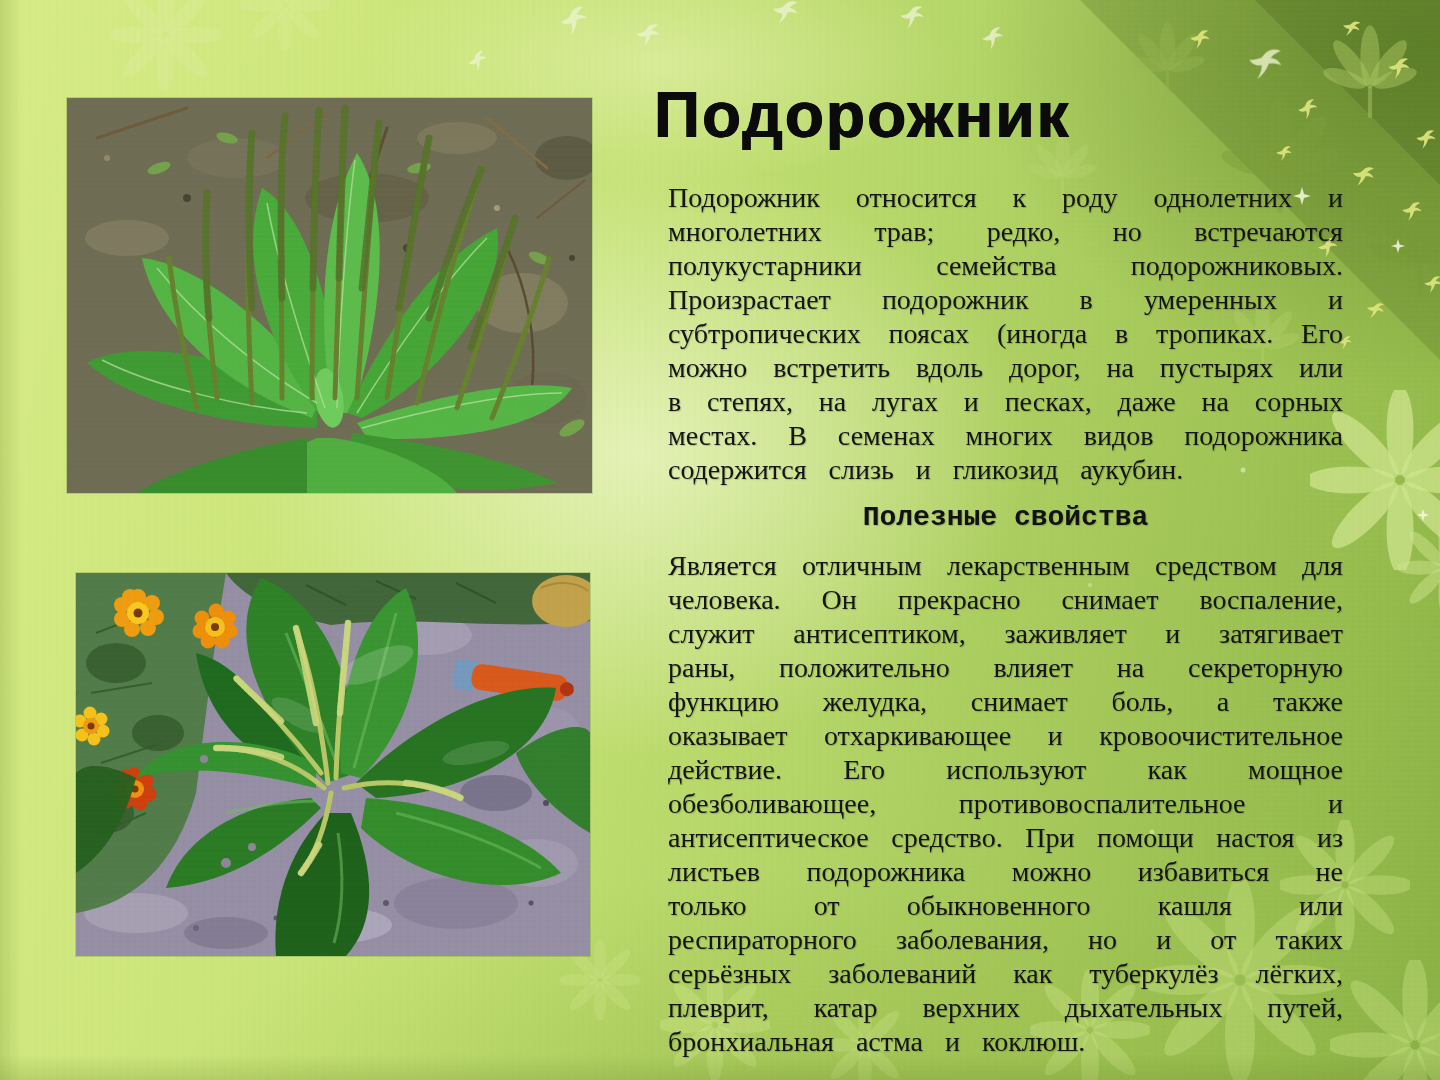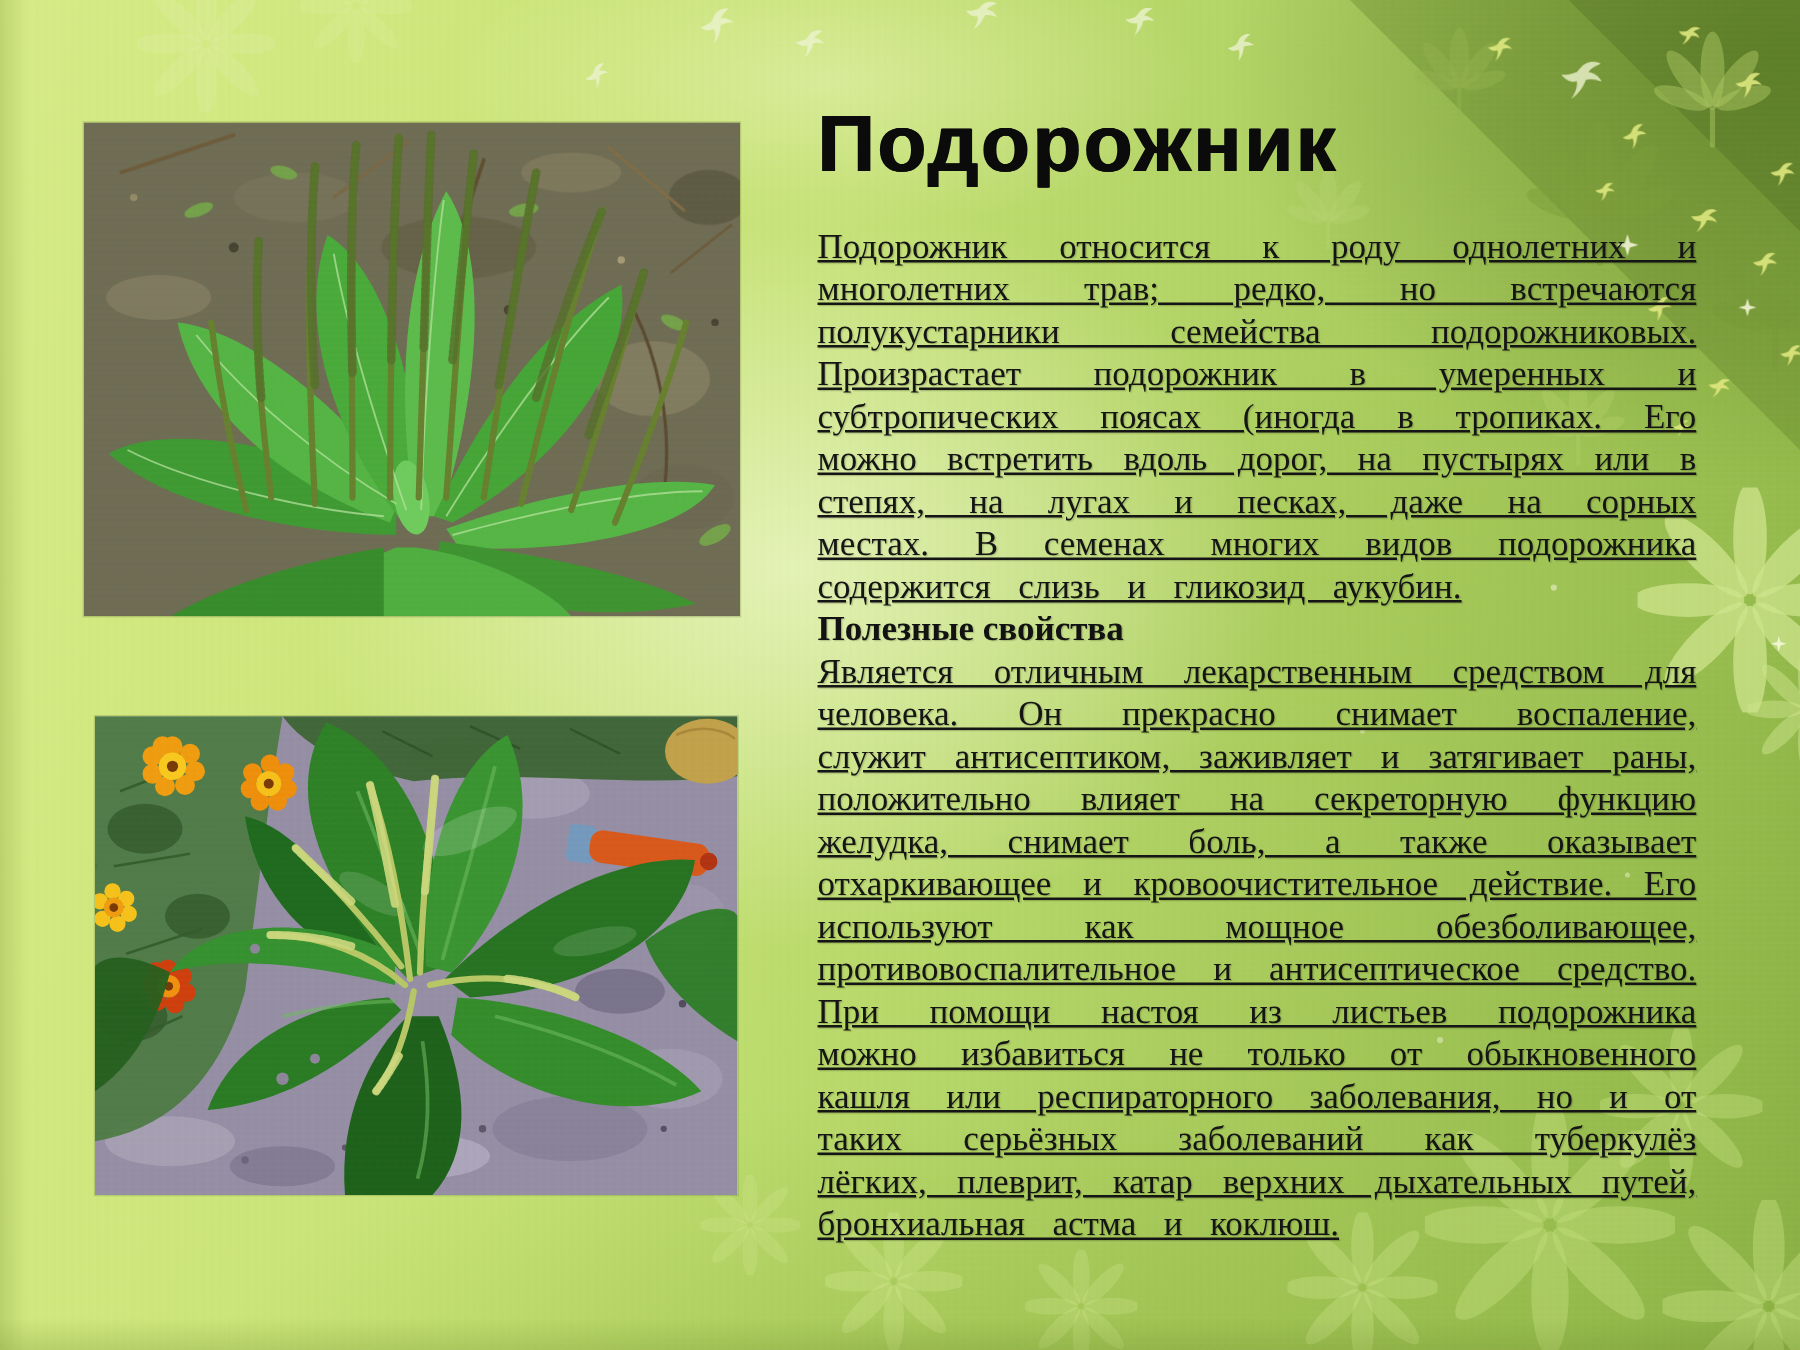--- a/index.html
+++ b/index.html
@@ -29,26 +29,27 @@
   .photo svg{display:block;width:100%;height:100%;}
   .photo1{left:67px;top:98px;width:525px;height:395px;}
   .photo2{left:76px;top:573px;width:514px;height:383px;}
   .textcol{position:absolute;left:654px;top:80px;width:703px;z-index:3;}
   .textcol h1{
     margin:0 0 31px 0;font-family:"Liberation Sans", sans-serif;font-weight:bold;
     font-size:64px;line-height:70px;text-align:left;color:#0b0b0b;letter-spacing:2px;
     text-shadow:.6px 0 0 #0b0b0b,-.6px 0 0 #0b0b0b;
   }
   .textcol p{
-    margin:0;font-size:28px;line-height:34px;text-align:justify;color:#151515;
-    word-spacing:15px;text-shadow:1px 1px 1px rgba(30,40,10,.22);text-decoration:underline;
+    margin:14px;font-size:28px;line-height:34px;text-align:justify;color:#151515;
+    word-spacing:15px;text-shadow:1px 1px 1px rgba(30,40,10,.22);
   }
   .textcol h2{
-    margin:0;font-size:28px;line-height:34px;font-weight:bold;color:#121212;
+    margin:0;font-size:28px;line-height:34px;font-weight:bold;text-align:center;color:#121212;
     text-shadow:1px 1px 1px rgba(30,40,10,.22);
+    font-family:Liberation Mono, monospace;
   }
 </style>
 </head>
 <body>
 
 <div class="slide">
 
   <svg class="decor" viewBox="0 0 1440 1080">
     <defs>
       <symbol id="bird" viewBox="0 0 24 24">

